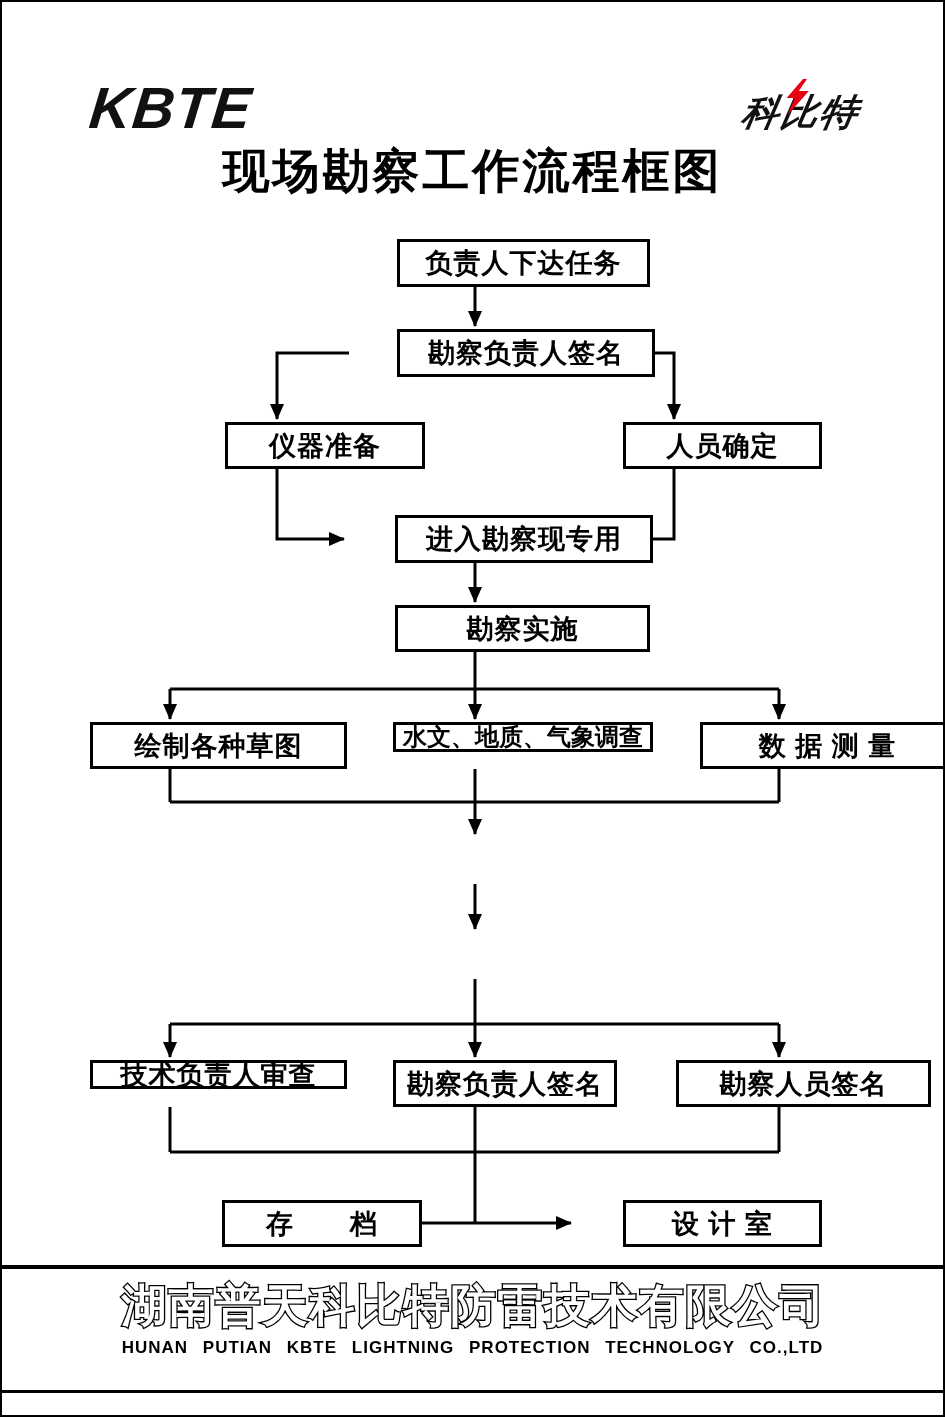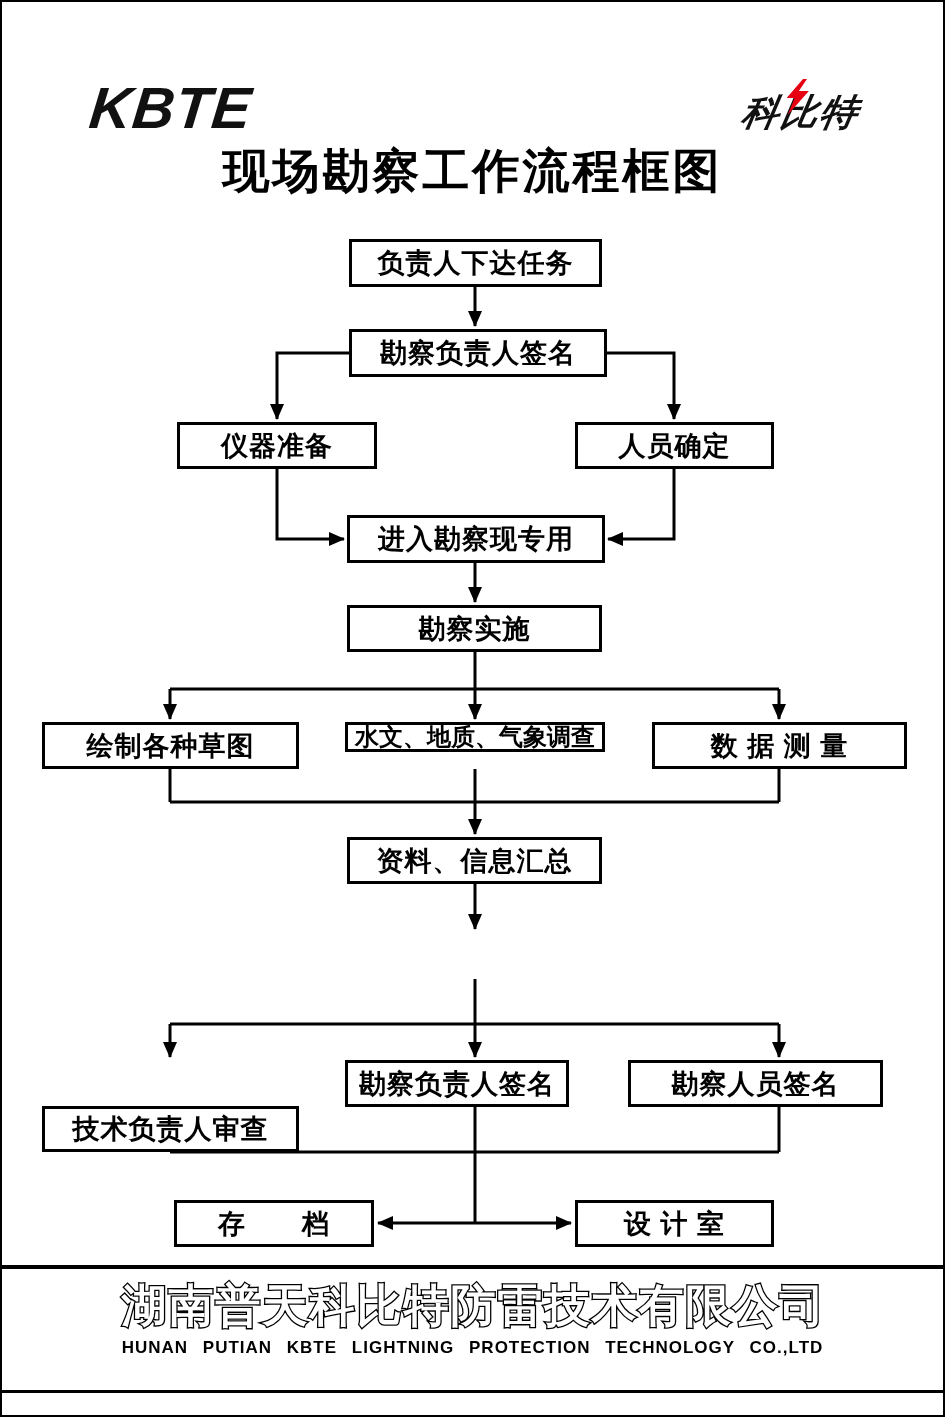--- a/index.html
+++ b/index.html
@@ -10,21 +10,21 @@
   .brand-left{position:absolute;left:88px;top:72px;font-size:58px;font-weight:900;
               font-style:italic;letter-spacing:1px;transform:skewX(-6deg);color:#111;}
   .brand-right{position:absolute;right:84px;top:86px;font-size:37px;font-weight:900;
                font-style:italic;transform:skewX(-10deg);color:#111;letter-spacing:2px;}
   .brand-right .bolt{position:absolute;left:42px;top:-9px;}
   .page-title{position:absolute;left:0;top:138px;width:100%;text-align:center;
               font-size:47px;font-weight:900;letter-spacing:3px;color:#000;}
   
   .node{position:absolute;border:3px solid #000;box-sizing:border-box;background:#fff;
         display:flex;align-items:center;justify-content:center;
-        font-size:27px;font-weight:bold;letter-spacing:1px;white-space:pre;color:#000;}
+        font-size:27px;font-weight:bold;letter-spacing:1px;white-space:pre;color:#000;margin-left:48px;}
   .node.tight{font-size:24px;letter-spacing:0;}
   
   .connectors{position:absolute;left:0;top:0;width:945px;height:1417px;pointer-events:none;}
   .connectors polyline,.connectors line{fill:none;stroke:#000;stroke-width:3;}
   
   .rule{position:absolute;left:0;width:945px;background:#000;}
   .rule-top{top:1263px;height:4px;}
   .rule-bottom{top:1388px;height:3px;}
   .company-cn-svg{position:absolute;left:0;top:1272px;width:945px;height:62px;}
   .company-en{position:absolute;left:0;top:1336px;width:100%;text-align:center;
@@ -105,24 +105,23 @@
   <div class="node" style="left:345px;top:513px;width:258px;height:48px">进入勘察现专用</div>
 
   <div class="node" style="left:345px;top:603px;width:255px;height:47px">勘察实施</div>
 
   <div class="node" style="left:40px;top:720px;width:257px;height:47px">绘制各种草图</div>
 
   <div class="node tight" style="left:343px;top:720px;width:260px;height:30px">水文、地质、气象调查</div>
 
   <div class="node" style="left:650px;top:720px;width:255px;height:47px">数 据 测 量</div>
 
-  <div class="node" style="left:345px;top:835px;width:255px;height:47px">资料、信息汇总</div>
 
 
-  <div class="node" style="left:40px;top:1104px;width:257px;height:46px">技术负责人审查</div>
+  <div class="node" style="left:40px;top:1058px;width:257px;height:29px">技术负责人审查</div>
 
   <div class="node" style="left:343px;top:1058px;width:224px;height:47px">勘察负责人签名</div>
 
   <div class="node" style="left:626px;top:1058px;width:255px;height:47px">勘察人员签名</div>
 
   <div class="node" style="left:172px;top:1198px;width:200px;height:47px">存　　档</div>
 
   <div class="node" style="left:573px;top:1198px;width:199px;height:47px">设 计 室</div>
 
   <div class="rule rule-top"></div>

